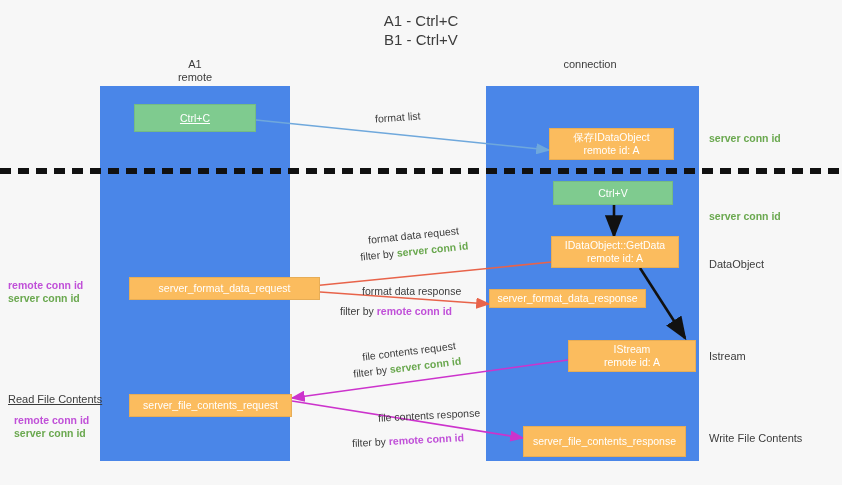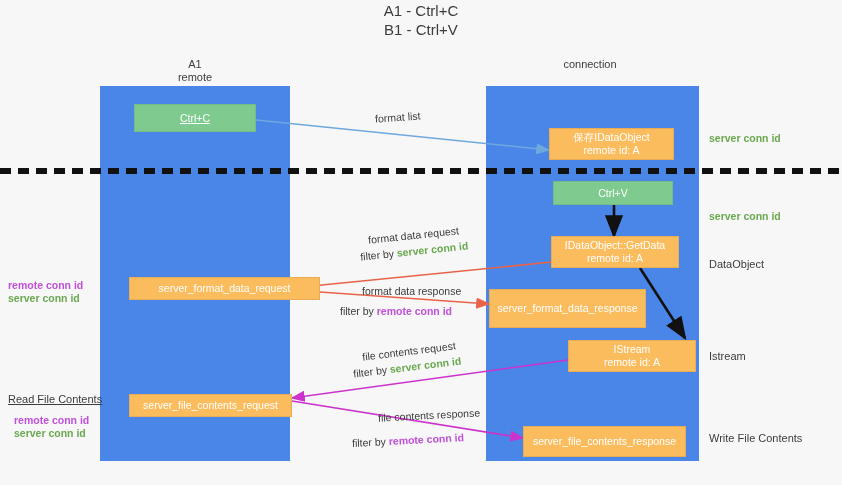--- a/index.html
+++ b/index.html
@@ -6,21 +6,21 @@
   body{
     width:842px;height:485px;
     background:#f7f7f7;
     font-family:"Liberation Sans", sans-serif;
     overflow:hidden;
     position:relative;
   }
   #stage{position:absolute;left:0;top:0;width:842px;height:485px;}
 
   .title{
-    position:absolute;left:0;top:1px;width:842px;
+    position:absolute;left:0;top:11px;width:842px;
     text-align:center;color:#3c3c3c;font-size:15px;line-height:19px;
   }
   .colhead{
     position:absolute;text-align:center;color:#3c3c3c;
     font-size:11px;line-height:13px;width:160px;
   }
   .lane{
     position:absolute;background:#4a86e8;
   }
   .node{
@@ -116,21 +116,21 @@
 
   <div class="node orange" style="left:551px;top:236px;width:128px;height:32px;">
     <div>IDataObject::GetData</div>
     <div>remote id: A</div>
   </div>
 
   <div class="node orange" style="left:129px;top:277px;width:191px;height:23px;">
     <div>server_format_data_request</div>
   </div>
 
-  <div class="node orange" style="left:489px;top:289px;width:157px;height:39px;">
+  <div class="node orange" style="left:489px;top:289px;width:157px;height:19px;">
     <div>server_format_data_response</div>
   </div>
 
   <div class="node orange" style="left:568px;top:340px;width:128px;height:32px;">
     <div>IStream</div>
     <div>remote id: A</div>
   </div>
 
   <div class="node orange" style="left:129px;top:394px;width:163px;height:23px;">
     <div>server_file_contents_request</div>

